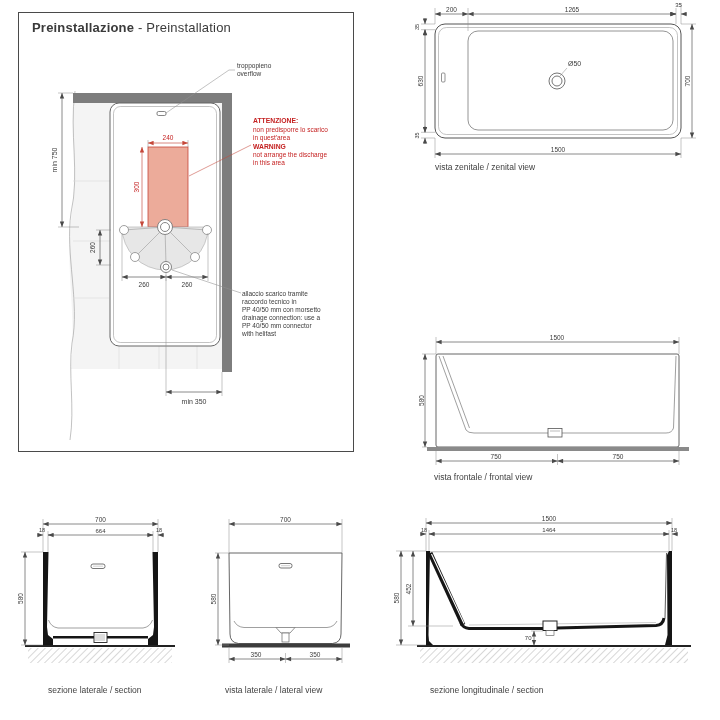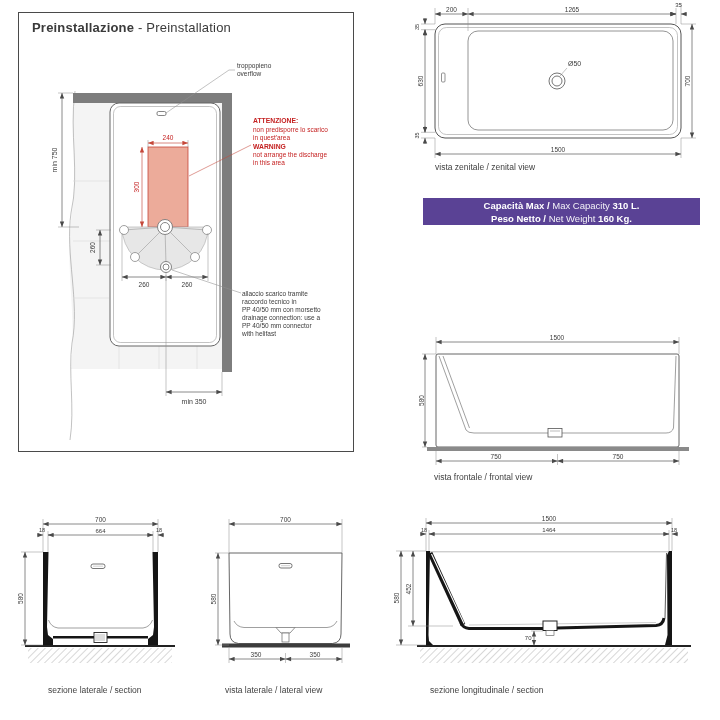--- a/index.html
+++ b/index.html
@@ -213,24 +213,20 @@
       <text x="290" y="79" text-anchor="middle" transform="rotate(-90 290 79)" class="d65">700</text>
 
       <line x1="35" y1="136" x2="35" y2="156" class="ext"></line>
       <line x1="281" y1="136" x2="281" y2="156" class="ext"></line>
       <line x1="35" y1="152" x2="281" y2="152" class="dl" marker-start="url(#mS)" marker-end="url(#mE)"></line>
       <text x="158" y="149.5" text-anchor="middle" class="d65">1500</text>
     </g>
     <text x="35" y="168" class="cap">vista zenitale / zenital view</text>
   </svg>
 
-  <div class="abs" id="banner">
-    <div><b>Capacità Max /</b> <span class="lt">Max Capacity</span> <b>310 L.</b></div>
-    <div><b>Peso Netto /</b> <span class="lt">Net Weight</span> <b>160 Kg.</b></div>
-  </div>
 
   <svg width="300" height="155" viewBox="0 0 300 155" style="left:420px;top:333px">
     <g>
       <rect x="16" y="21" width="243" height="93" rx="2" fill="#fff" stroke="#555" stroke-width=".9"></rect>
       <rect x="7" y="114" width="262" height="4" fill="#8a8a8a"></rect>
       <path d="M19,23 L46,97 Q48,100 54,100 L128,100 M142,100 L246,100 Q252,100 253.5,95 L256,23" class="thin"></path>
       <path d="M23,23 L49.5,95" class="thin"></path>
       <g>
         <rect x="128" y="95.5" width="14" height="8.5" fill="#fff" stroke="#555" stroke-width=".8"></rect>
         <line x1="130" y1="98" x2="140" y2="98" stroke="#777" stroke-width=".5"></line>

